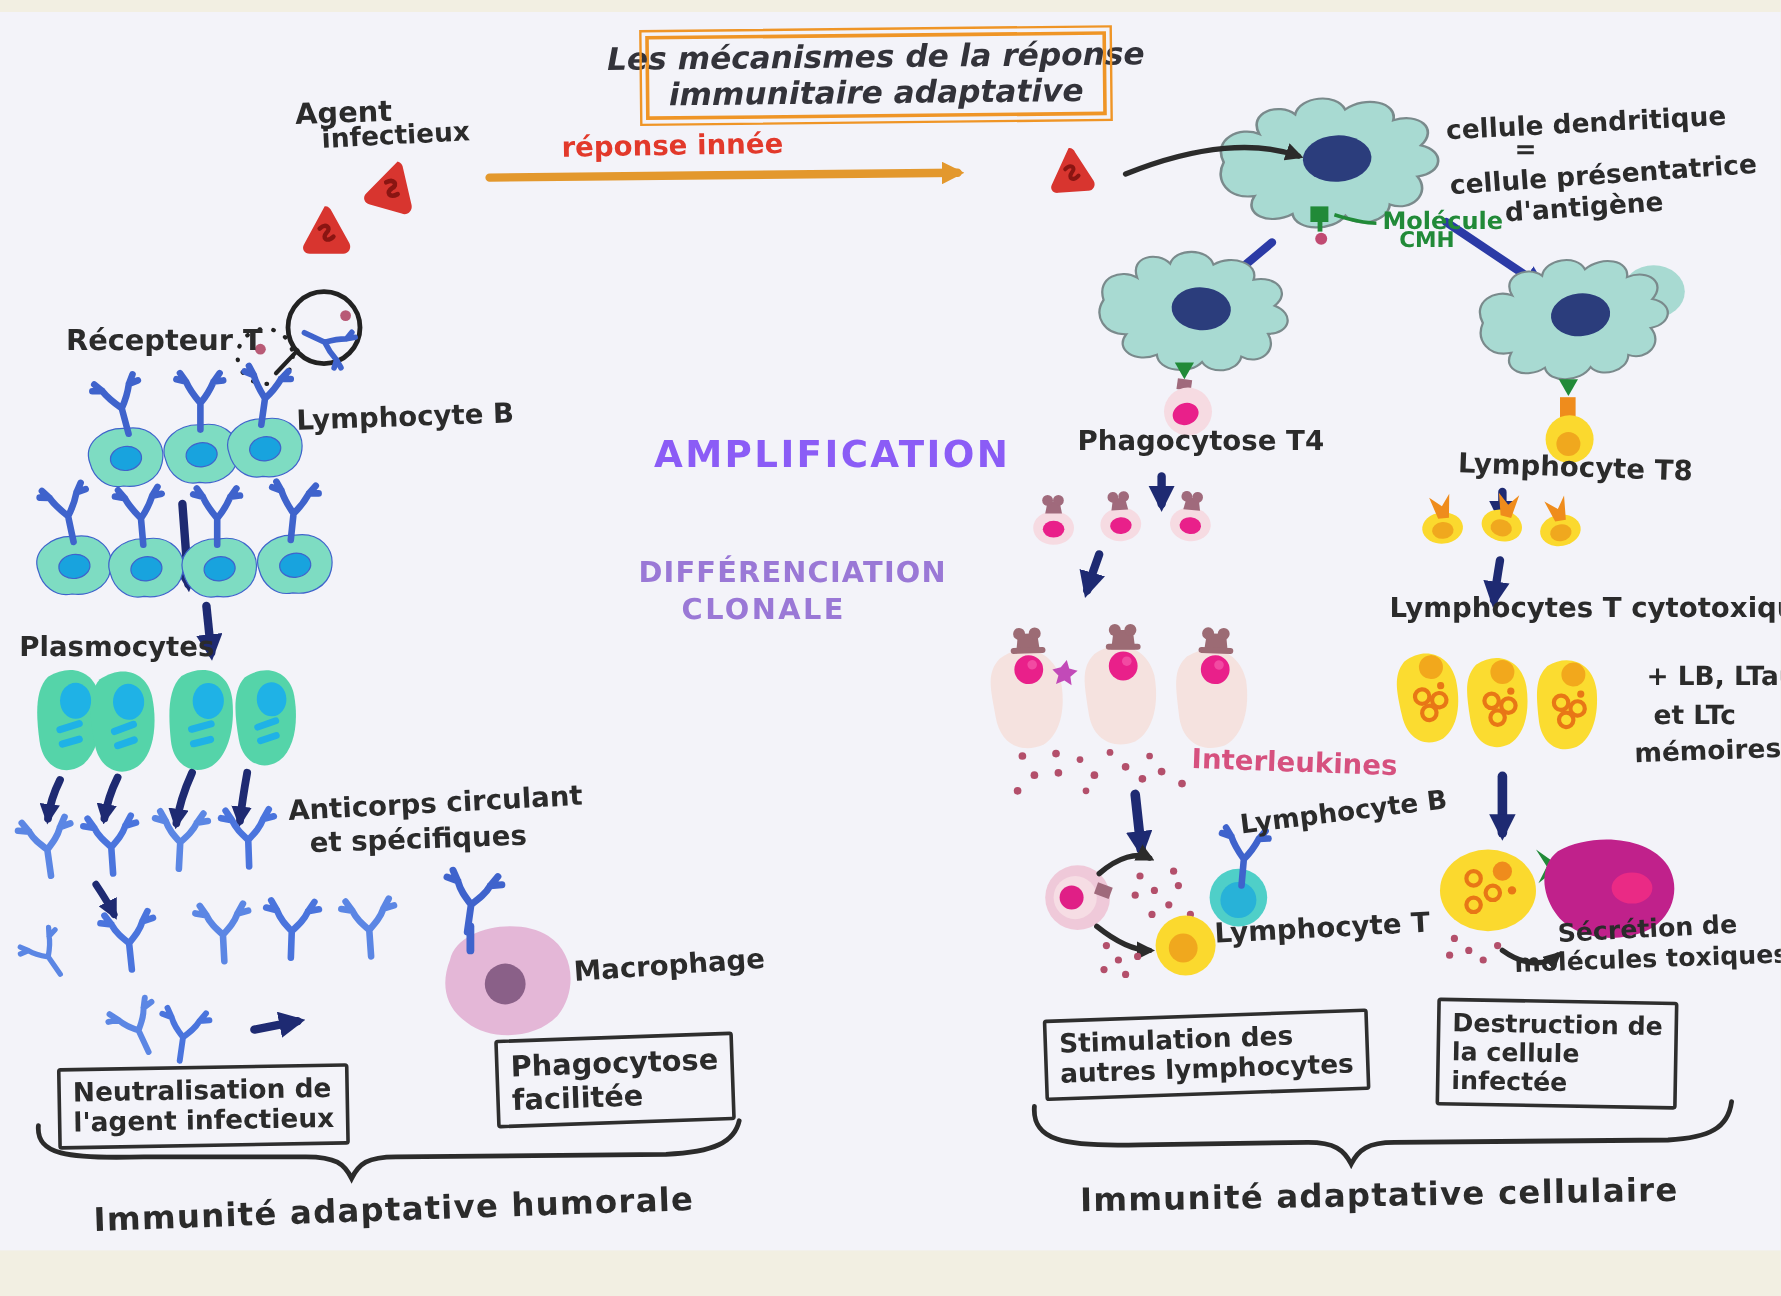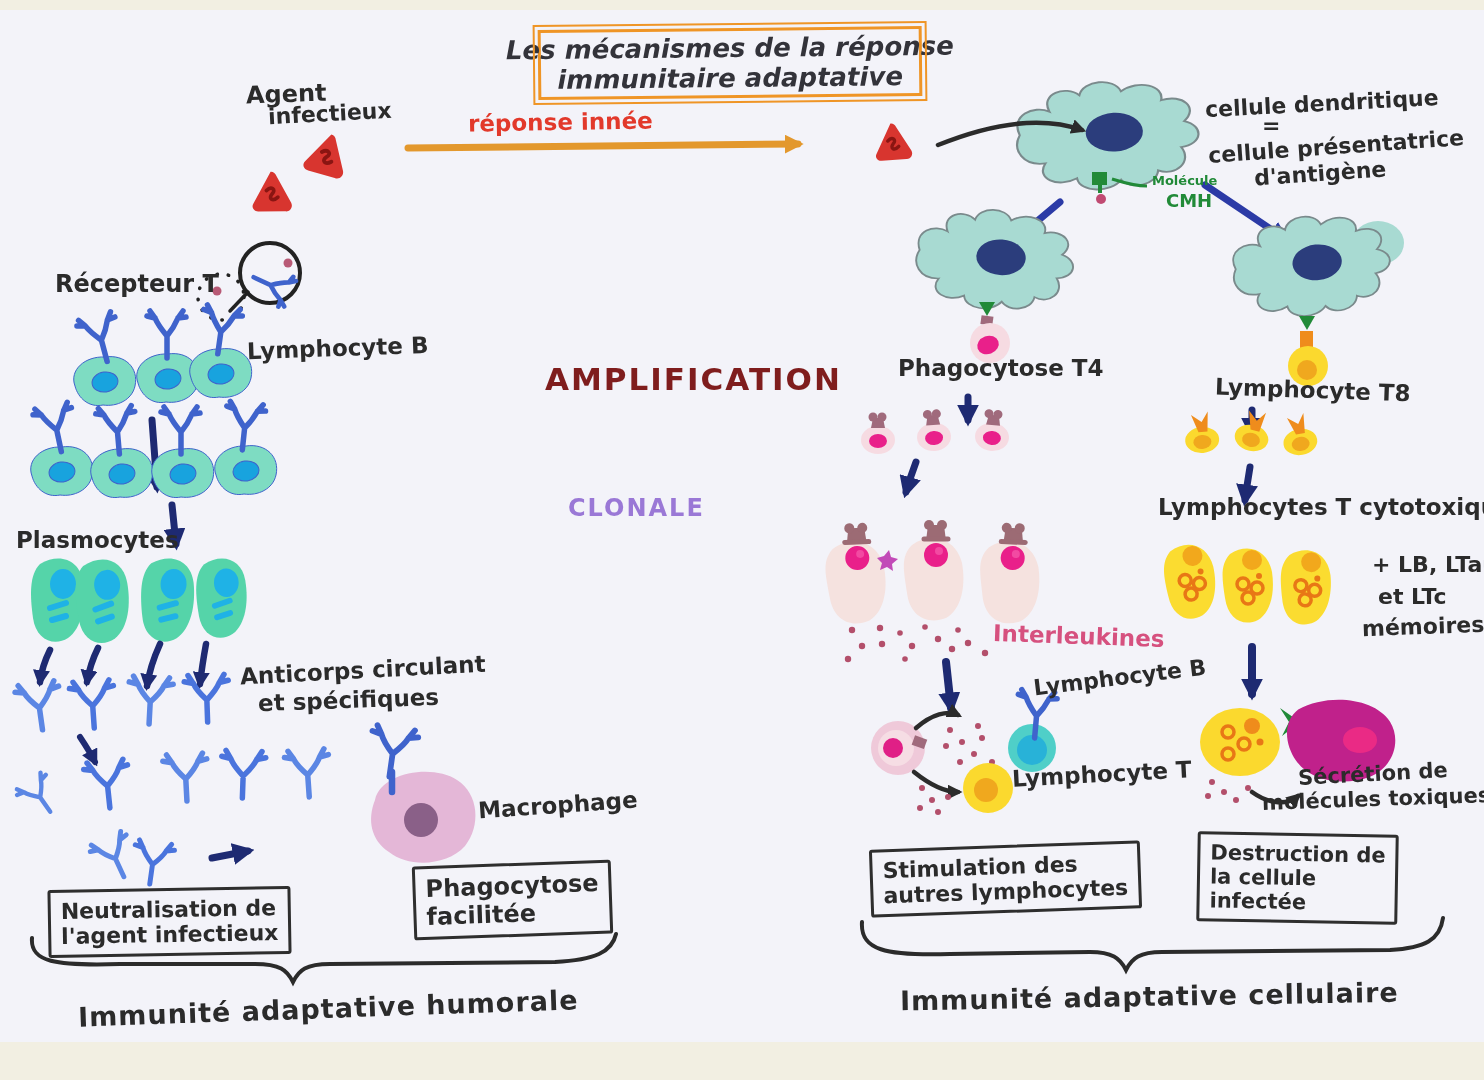--- a/index.html
+++ b/index.html
@@ -303,21 +303,22 @@
 
 <div id="titlebox">
   <div>Les mécanismes de la réponse</div>
   <div>immunitaire adaptative</div>
 </div>
 
 <div class="lbl" style="left:246px;top:82px;font-size:24px;transform:rotate(-2deg)">Agent</div>
 <div class="lbl" style="left:268px;top:102px;font-size:22px;transform:rotate(-3deg)">infectieux</div>
 <div class="lbl" style="left:468px;top:110px;font-size:23px;color:#e2392b;font-weight:700;transform:rotate(-1deg)">réponse innée</div>
 
-<div class="lbl" style="left:545px;top:363px;font-size:31px;color:#7f1d1d;font-weight:700;letter-spacing:2px">AMPLIFICATION</div>
+<div class="lbl" style="left:545px;top:363px;font-size:31px;color:#8b5cf6;font-weight:700;letter-spacing:2px">AMPLIFICATION</div>
+<div class="lbl" style="left:532px;top:465px;font-size:24px;color:#9a78d6;font-weight:700;letter-spacing:1px">DIFFÉRENCIATION</div>
 <div class="lbl" style="left:568px;top:496px;font-size:24px;color:#9a78d6;font-weight:700;letter-spacing:2px">CLONALE</div>
 
 <div class="lbl" style="left:55px;top:272px;font-size:24px">Récepteur T</div>
 <div class="lbl" style="left:247px;top:336px;font-size:23px;transform:rotate(-2deg)">Lymphocyte B</div>
 <div class="lbl" style="left:16px;top:528px;font-size:23px">Plasmocytes</div>
 <div class="lbl" style="left:240px;top:658px;font-size:23px;transform:rotate(-3deg)">Anticorps circulant</div>
 <div class="lbl" style="left:258px;top:688px;font-size:23px;transform:rotate(-2deg)">et spécifiques</div>
 <div class="lbl" style="left:478px;top:793px;font-size:23px;transform:rotate(-4deg)">Macrophage</div>
 
 <div class="hbox" style="left:48px;top:888px;transform:rotate(-1deg)">
@@ -327,21 +328,21 @@
 <div class="hbox" style="left:413px;top:863px;transform:rotate(-2deg)">
   <div class="bl" style="font-size:24px">Phagocytose</div>
   <div class="bl" style="font-size:24px">facilitée</div>
 </div>
 <div class="lbl" style="left:78px;top:995px;font-size:27px;transform:rotate(-2deg);letter-spacing:1px">Immunité adaptative humorale</div>
 
 <div class="lbl" style="left:1205px;top:92px;font-size:22px;transform:rotate(-3deg)">cellule dendritique</div>
 <div class="lbl" style="left:1262px;top:114px;font-size:22px">=</div>
 <div class="lbl" style="left:1208px;top:135px;font-size:22px;transform:rotate(-4deg)">cellule présentatrice</div>
 <div class="lbl" style="left:1254px;top:162px;font-size:22px;transform:rotate(-4deg)">d'antigène</div>
-<div class="lbl" style="left:1152px;top:174px;font-size:13px;color:#218a38;font-weight:700">Molécule</div>
+<div class="lbl" style="left:1152px;top:174px;font-size:20px;color:#218a38;font-weight:700">Molécule</div>
 <div class="lbl" style="left:1166px;top:192px;font-size:18px;color:#218a38;font-weight:700">CMH</div>
 
 <div class="lbl" style="left:898px;top:356px;font-size:23px">Phagocytose T4</div>
 <div class="lbl" style="left:1215px;top:378px;font-size:23px;transform:rotate(2deg)">Lymphocyte T8</div>
 <div class="lbl" style="left:1158px;top:495px;font-size:23px">Lymphocytes T cytotoxiques</div>
 <div class="lbl" style="left:1372px;top:553px;font-size:22px">+ LB, LTaux</div>
 <div class="lbl" style="left:1378px;top:585px;font-size:22px">et LTc</div>
 <div class="lbl" style="left:1362px;top:615px;font-size:22px;transform:rotate(-2deg)">mémoires</div>
 <div class="lbl" style="left:993px;top:624px;font-size:23px;color:#d6517f;font-weight:700;transform:rotate(2deg)">Interleukines</div>
 <div class="lbl" style="left:1033px;top:666px;font-size:22px;transform:rotate(-7deg)">Lymphocyte B</div>

